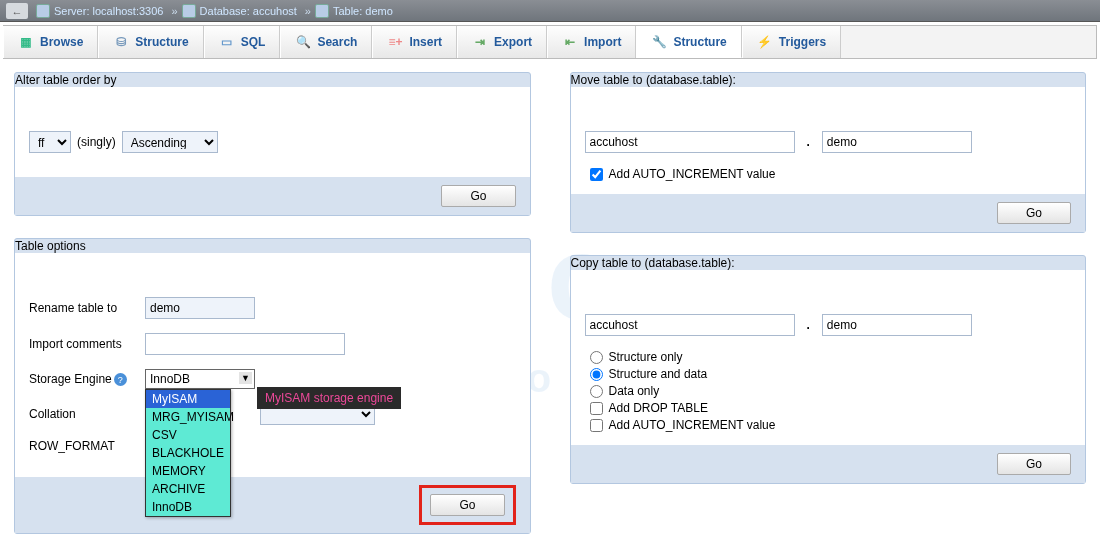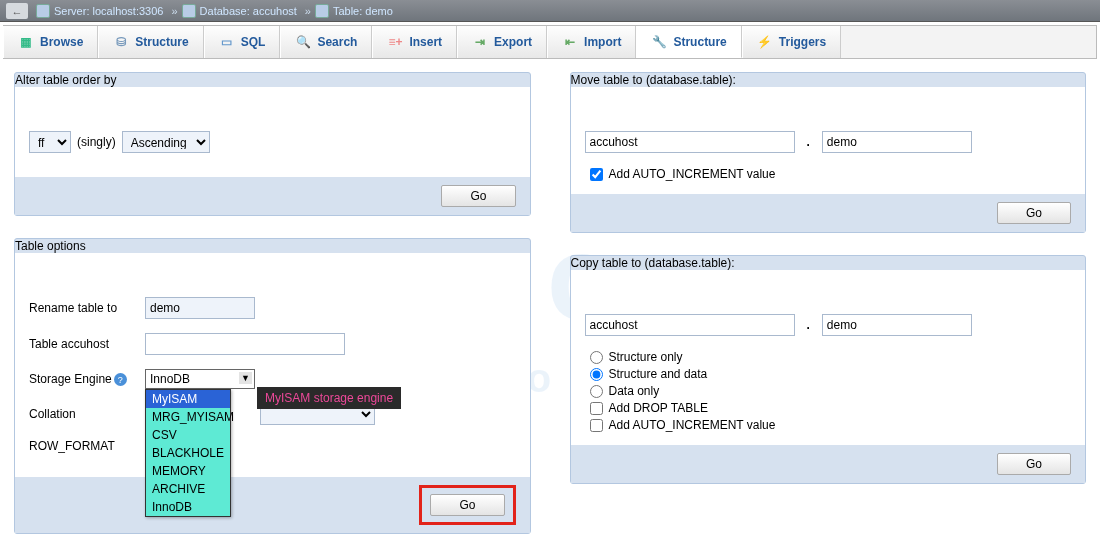--- a/index.html
+++ b/index.html
@@ -251,39 +251,39 @@
   <div class="col">
 
     <div class="panel">
       <div class="legend">Alter table order by</div>
       <div class="panel-body">
         <div class="row">
           <select style="width:42px">
             <option>ff</option>
           </select>
           <span>(singly)</span>
-          <select style="width:88px">
+          <select style="width:96px">
             <option>Ascending</option>
           </select>
         </div>
       </div>
       <div class="panel-footer">
         <button class="go">Go</button>
       </div>
     </div>
 
     <div class="panel middle">
       <div class="legend">Table options</div>
       <div class="panel-body">
         <div class="row">
           <span class="lbl">Rename table to</span>
           <input type="text" style="width: 110px;" value="demo">
         </div>
         <div class="row">
-          <span class="lbl">Table accuhost</span>
+          <span class="lbl">Import comments</span>
           <input type="text" style="width: 200px; background: rgb(255, 255, 255);" value="">
         </div>
         <div class="row">
           <span class="lbl"><span>Storage Engine</span><span class="help">?</span></span>
           <div class="select-wrap">
             <div class="fake-select">InnoDB</div>
             <div class="dropdown">
               <div class="opt hl">MyISAM</div>
               <div class="opt">MRG_MYISAM</div>
               <div class="opt">CSV</div>

